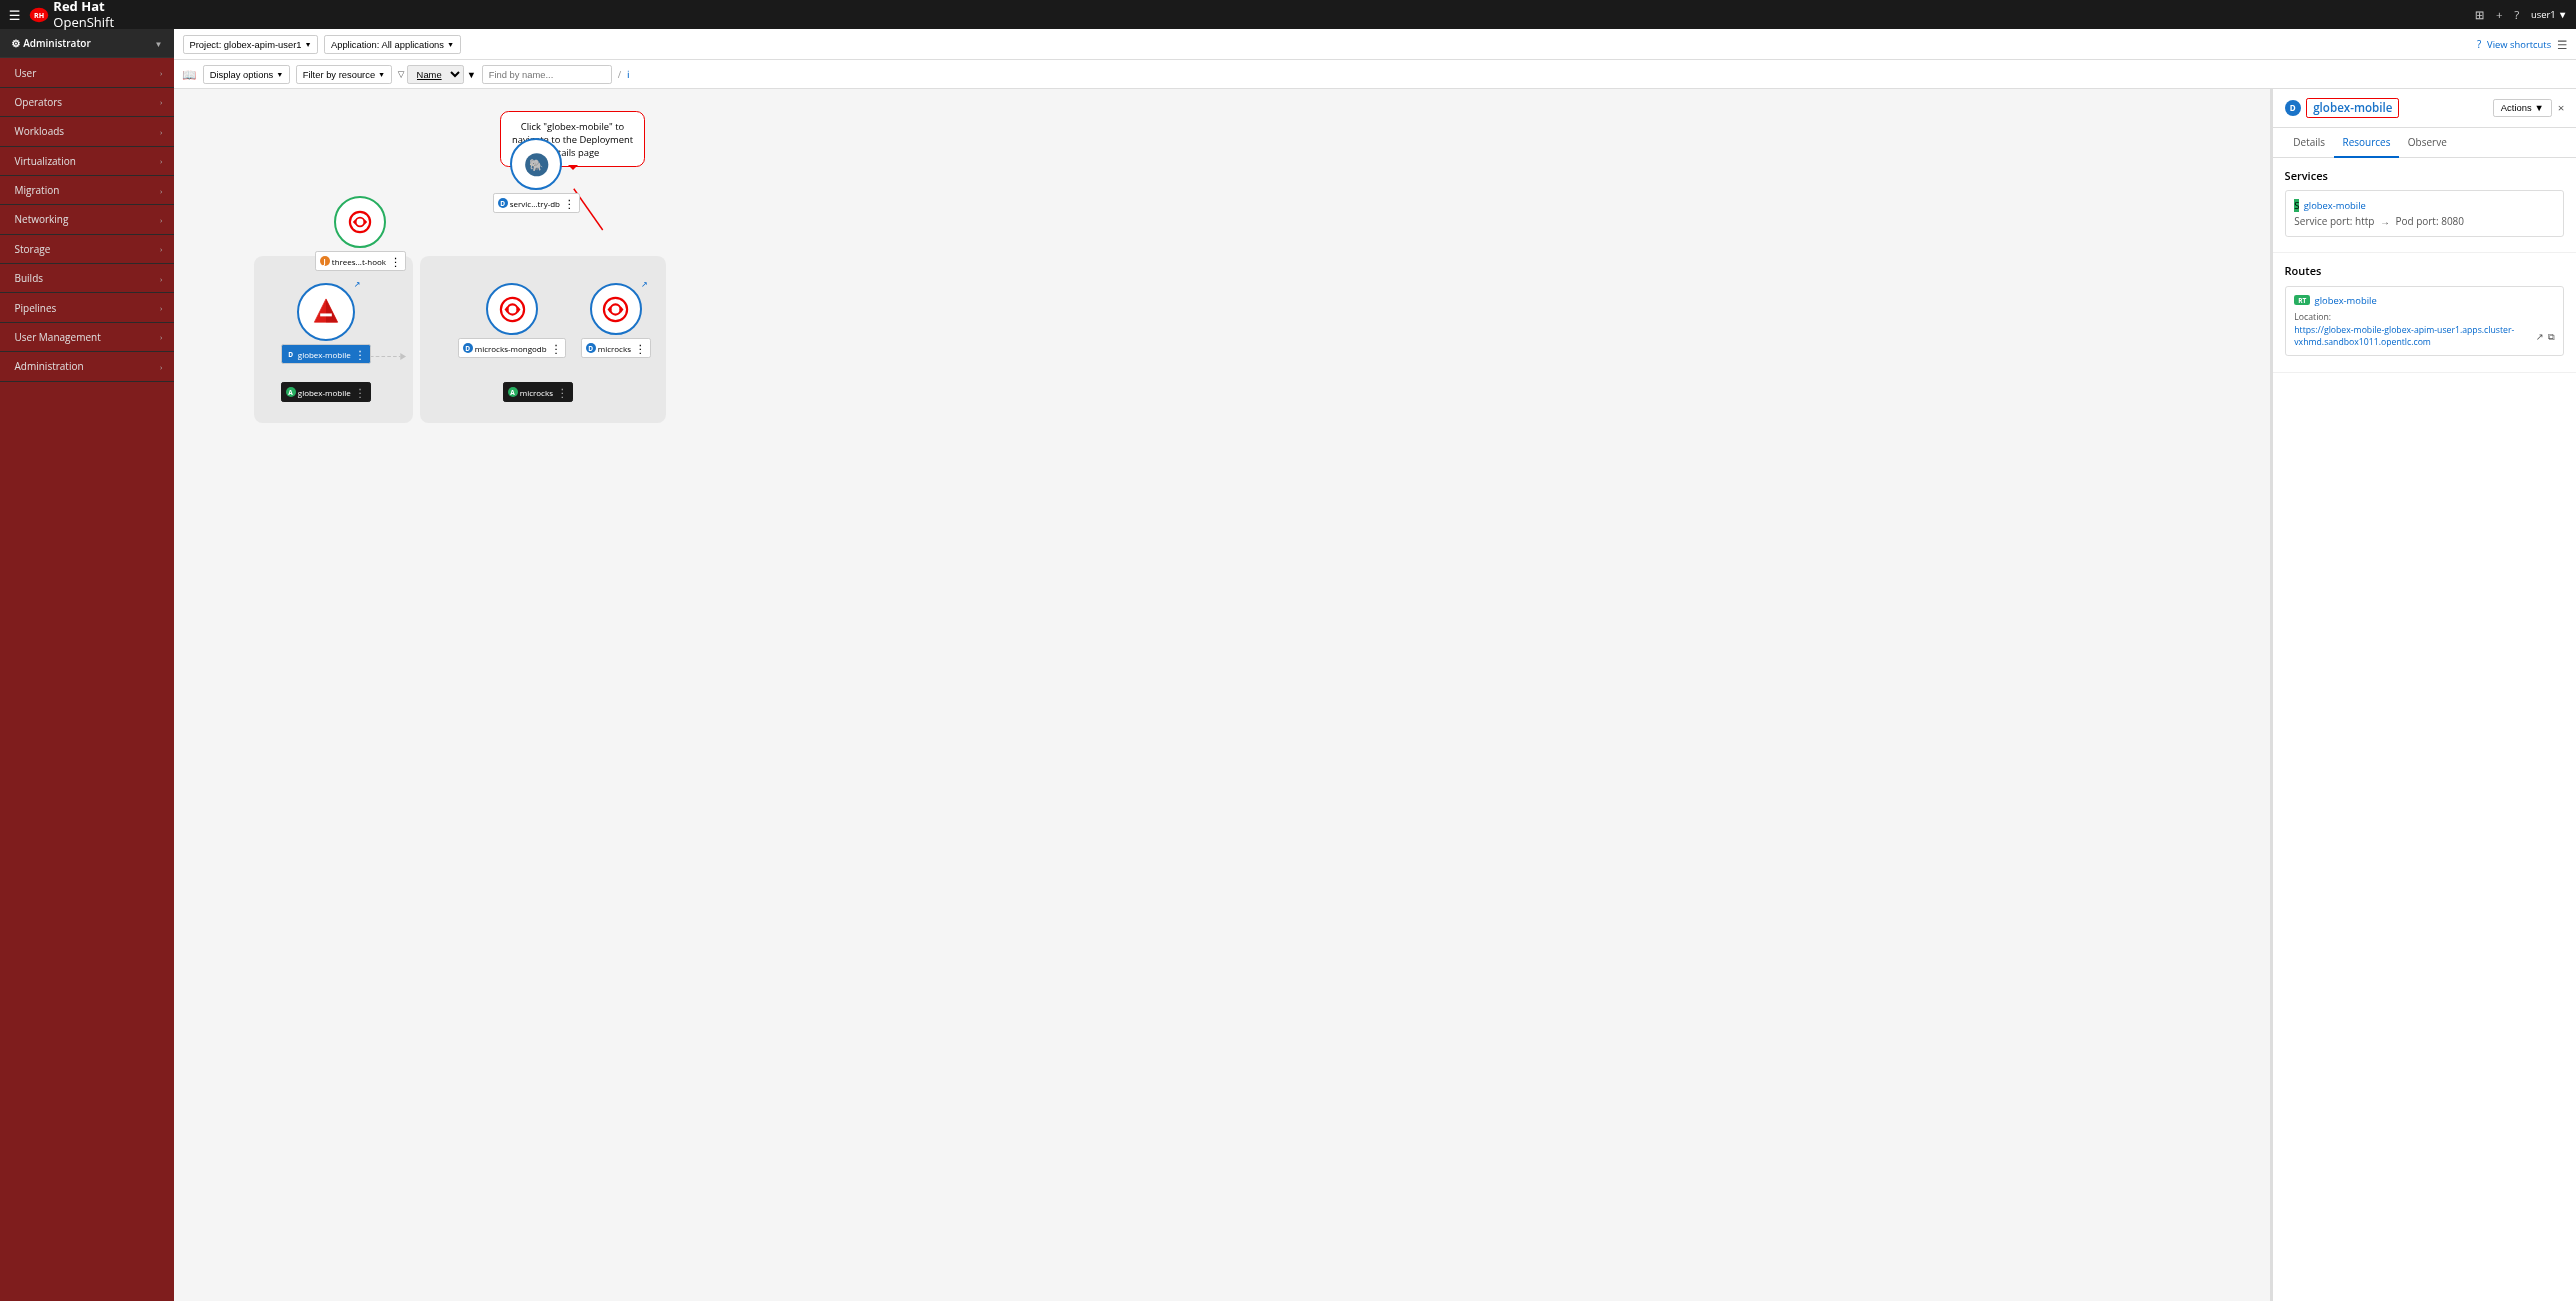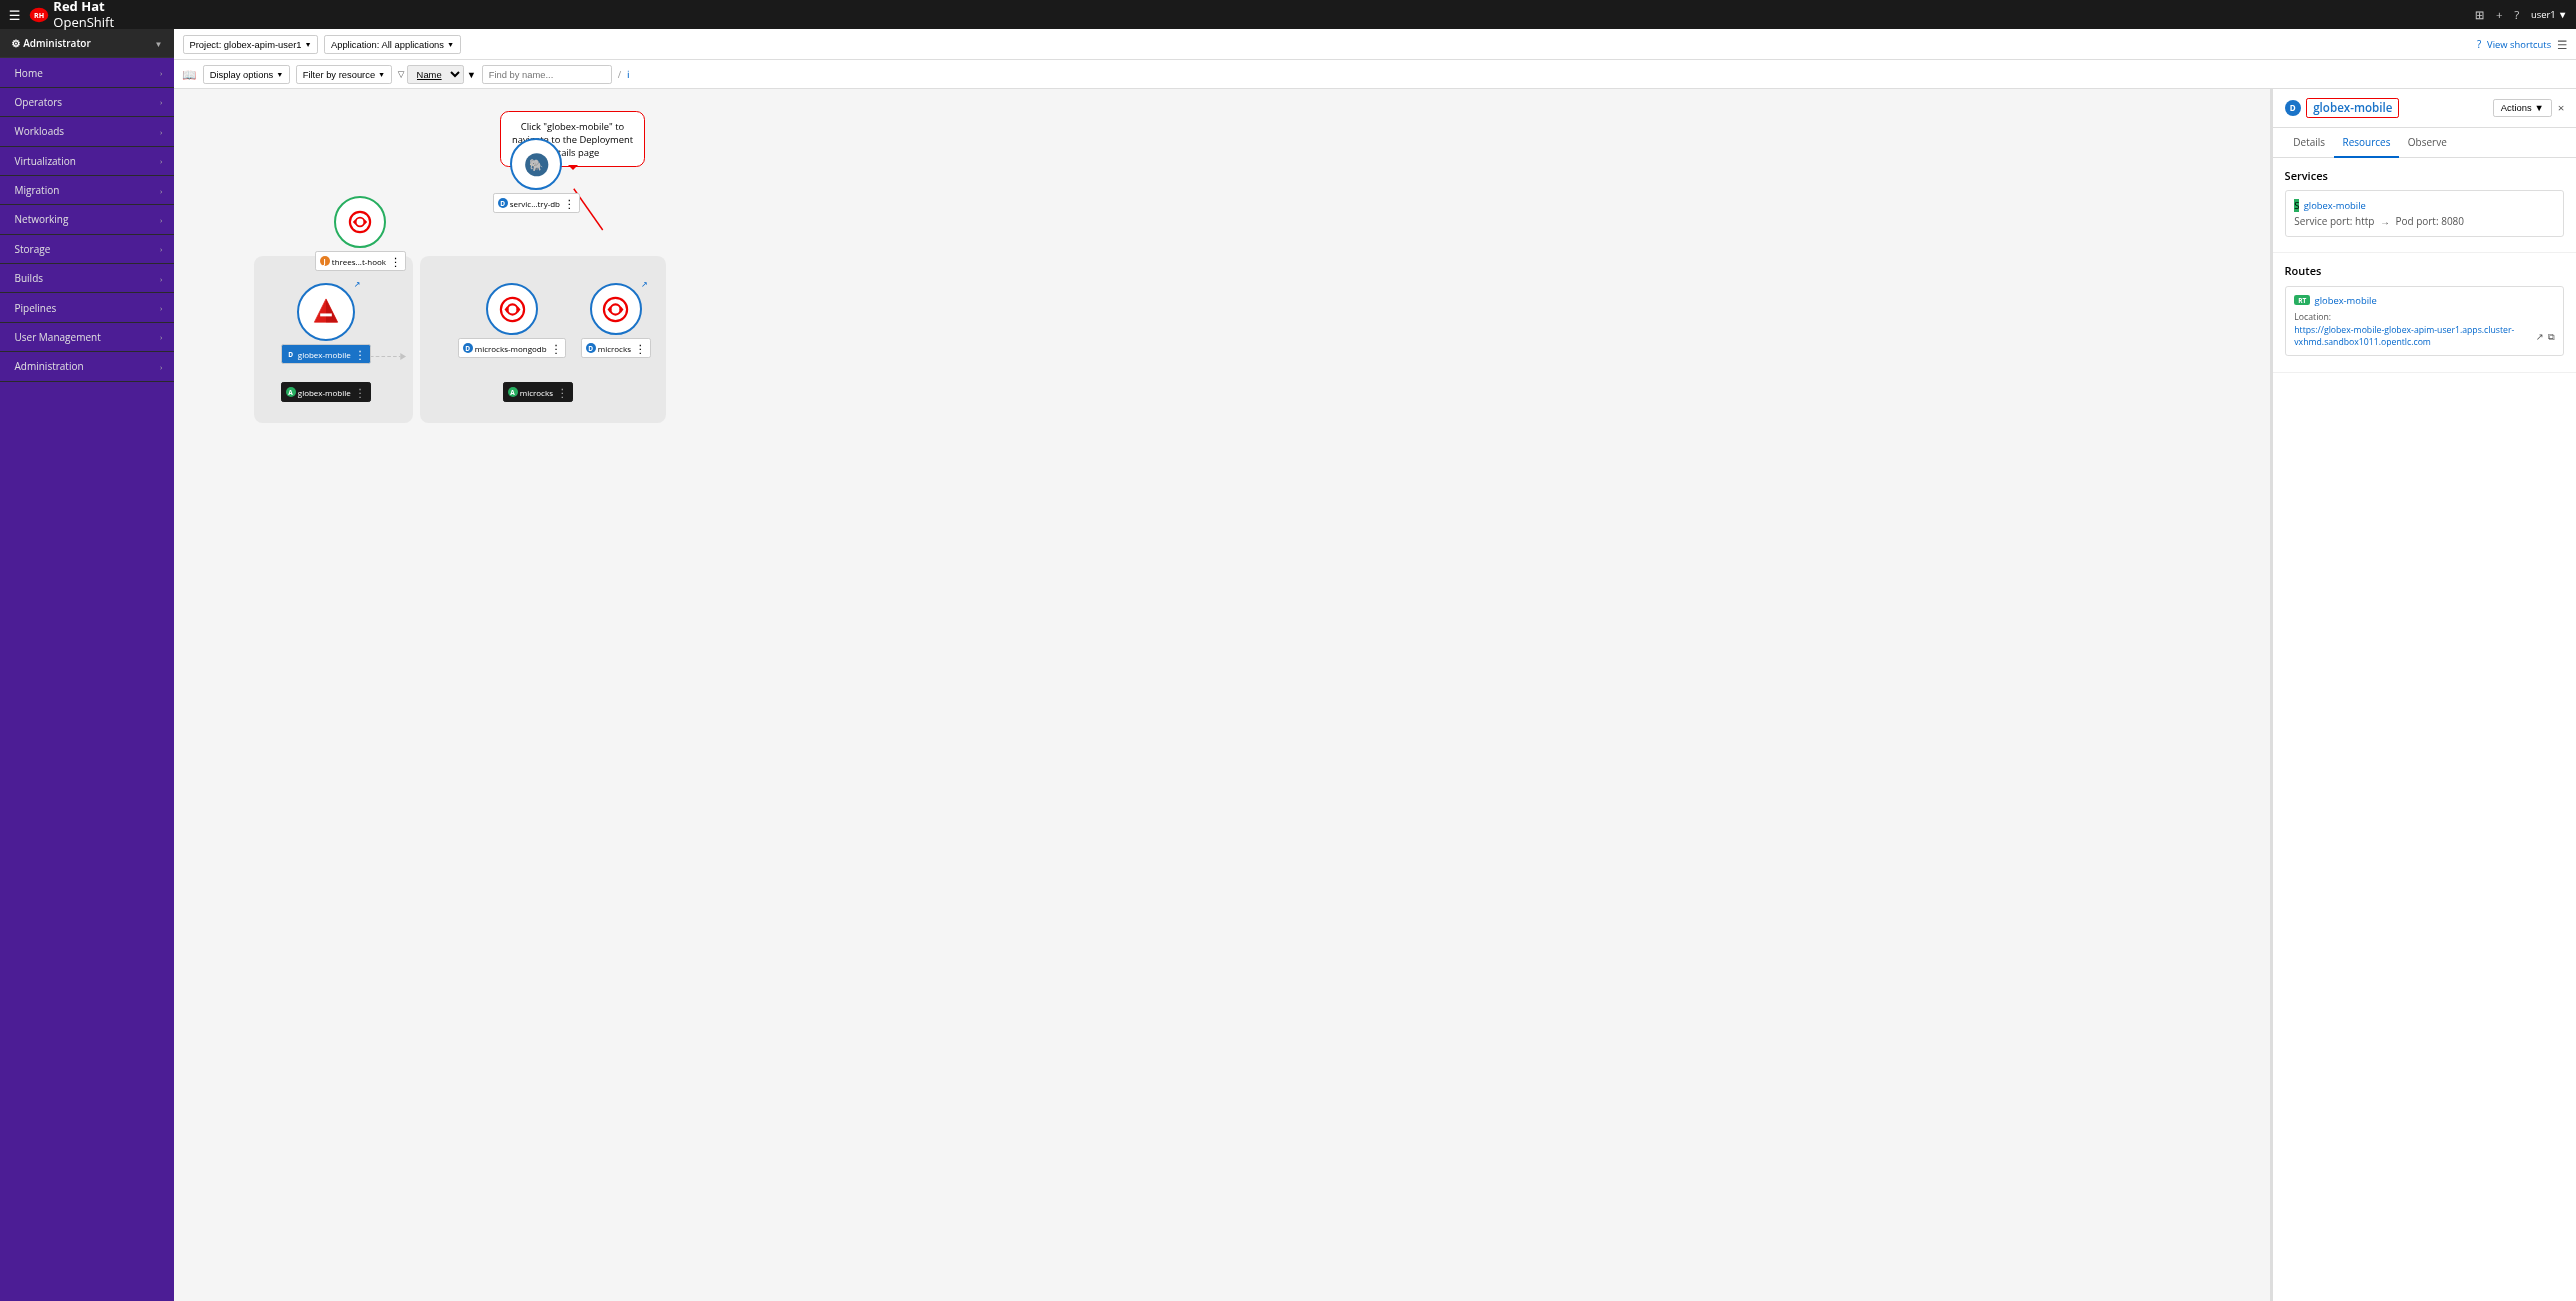--- a/index.html
+++ b/index.html
@@ -24,21 +24,21 @@
     .topnav-right { margin-left: auto; display: flex; align-items: center; gap: 11.6px; }
     .topnav-icon { color: #ccc; font-size: 11.6px; cursor: pointer; }
     .topnav-user { color: #fff; font-size: 9.4px; cursor: pointer; }
 
     
     .layout { display: flex; margin-top: 29px; height: calc(100vh - 29px); }
 
     
     .sidebar {
       width: 174px;
-      background: #4c1d95;
+      background: #7f1d1d;
       color: #fff;
       flex-shrink: 0;
       overflow-y: auto;
       height: 100%;
     }
     .sidebar-admin-header {
       display: flex;
       align-items: center;
       justify-content: space-between;
       padding: 7.2px 11.6px;
@@ -327,21 +327,21 @@
 </div>
 
 <div class="layout">
 
   <nav class="sidebar">
     <div class="sidebar-admin-header">
       <span class="admin-label">⚙ Administrator</span>
       <span class="chevron">▼</span>
     </div>
     <div class="sidebar-item">
-      <span>Home</span>
+      <span>User</span>
       <span class="chevron">›</span>
     </div>
     <div class="sidebar-item">
       <span>Operators</span>
       <span class="chevron">›</span>
     </div>
     <div class="sidebar-item">
       <span>Workloads</span>
       <span class="chevron">›</span>
     </div>

